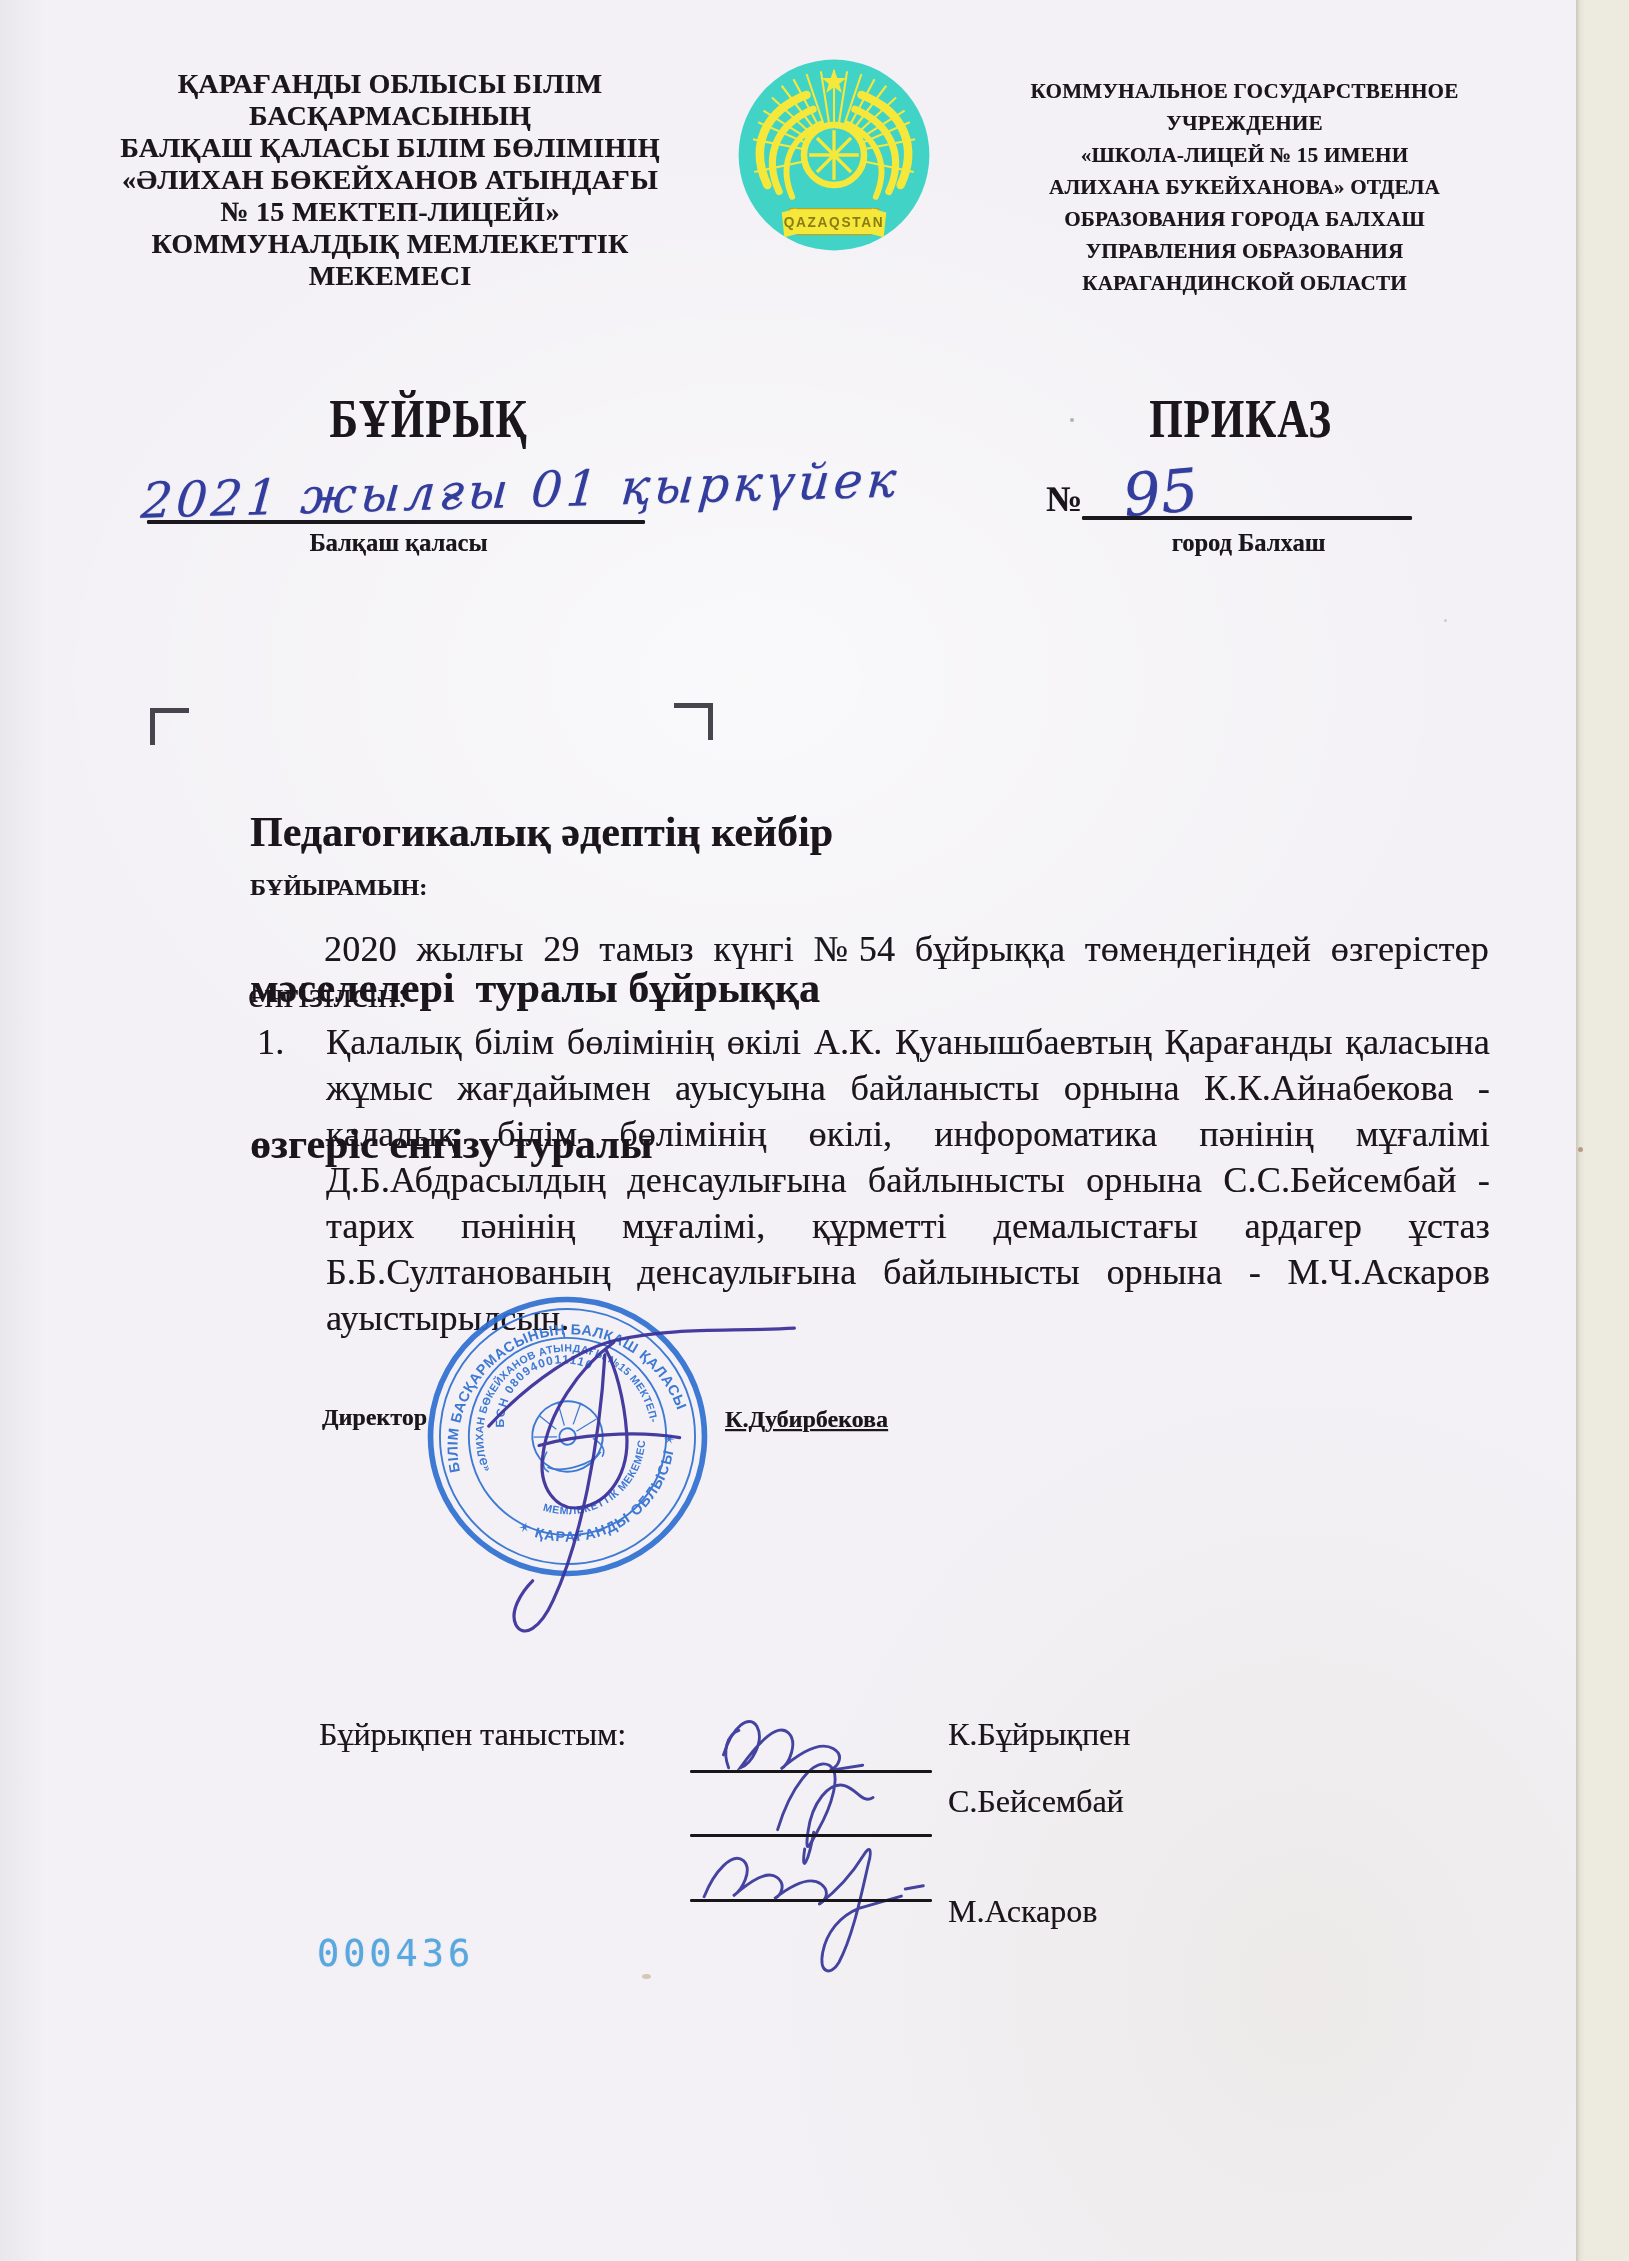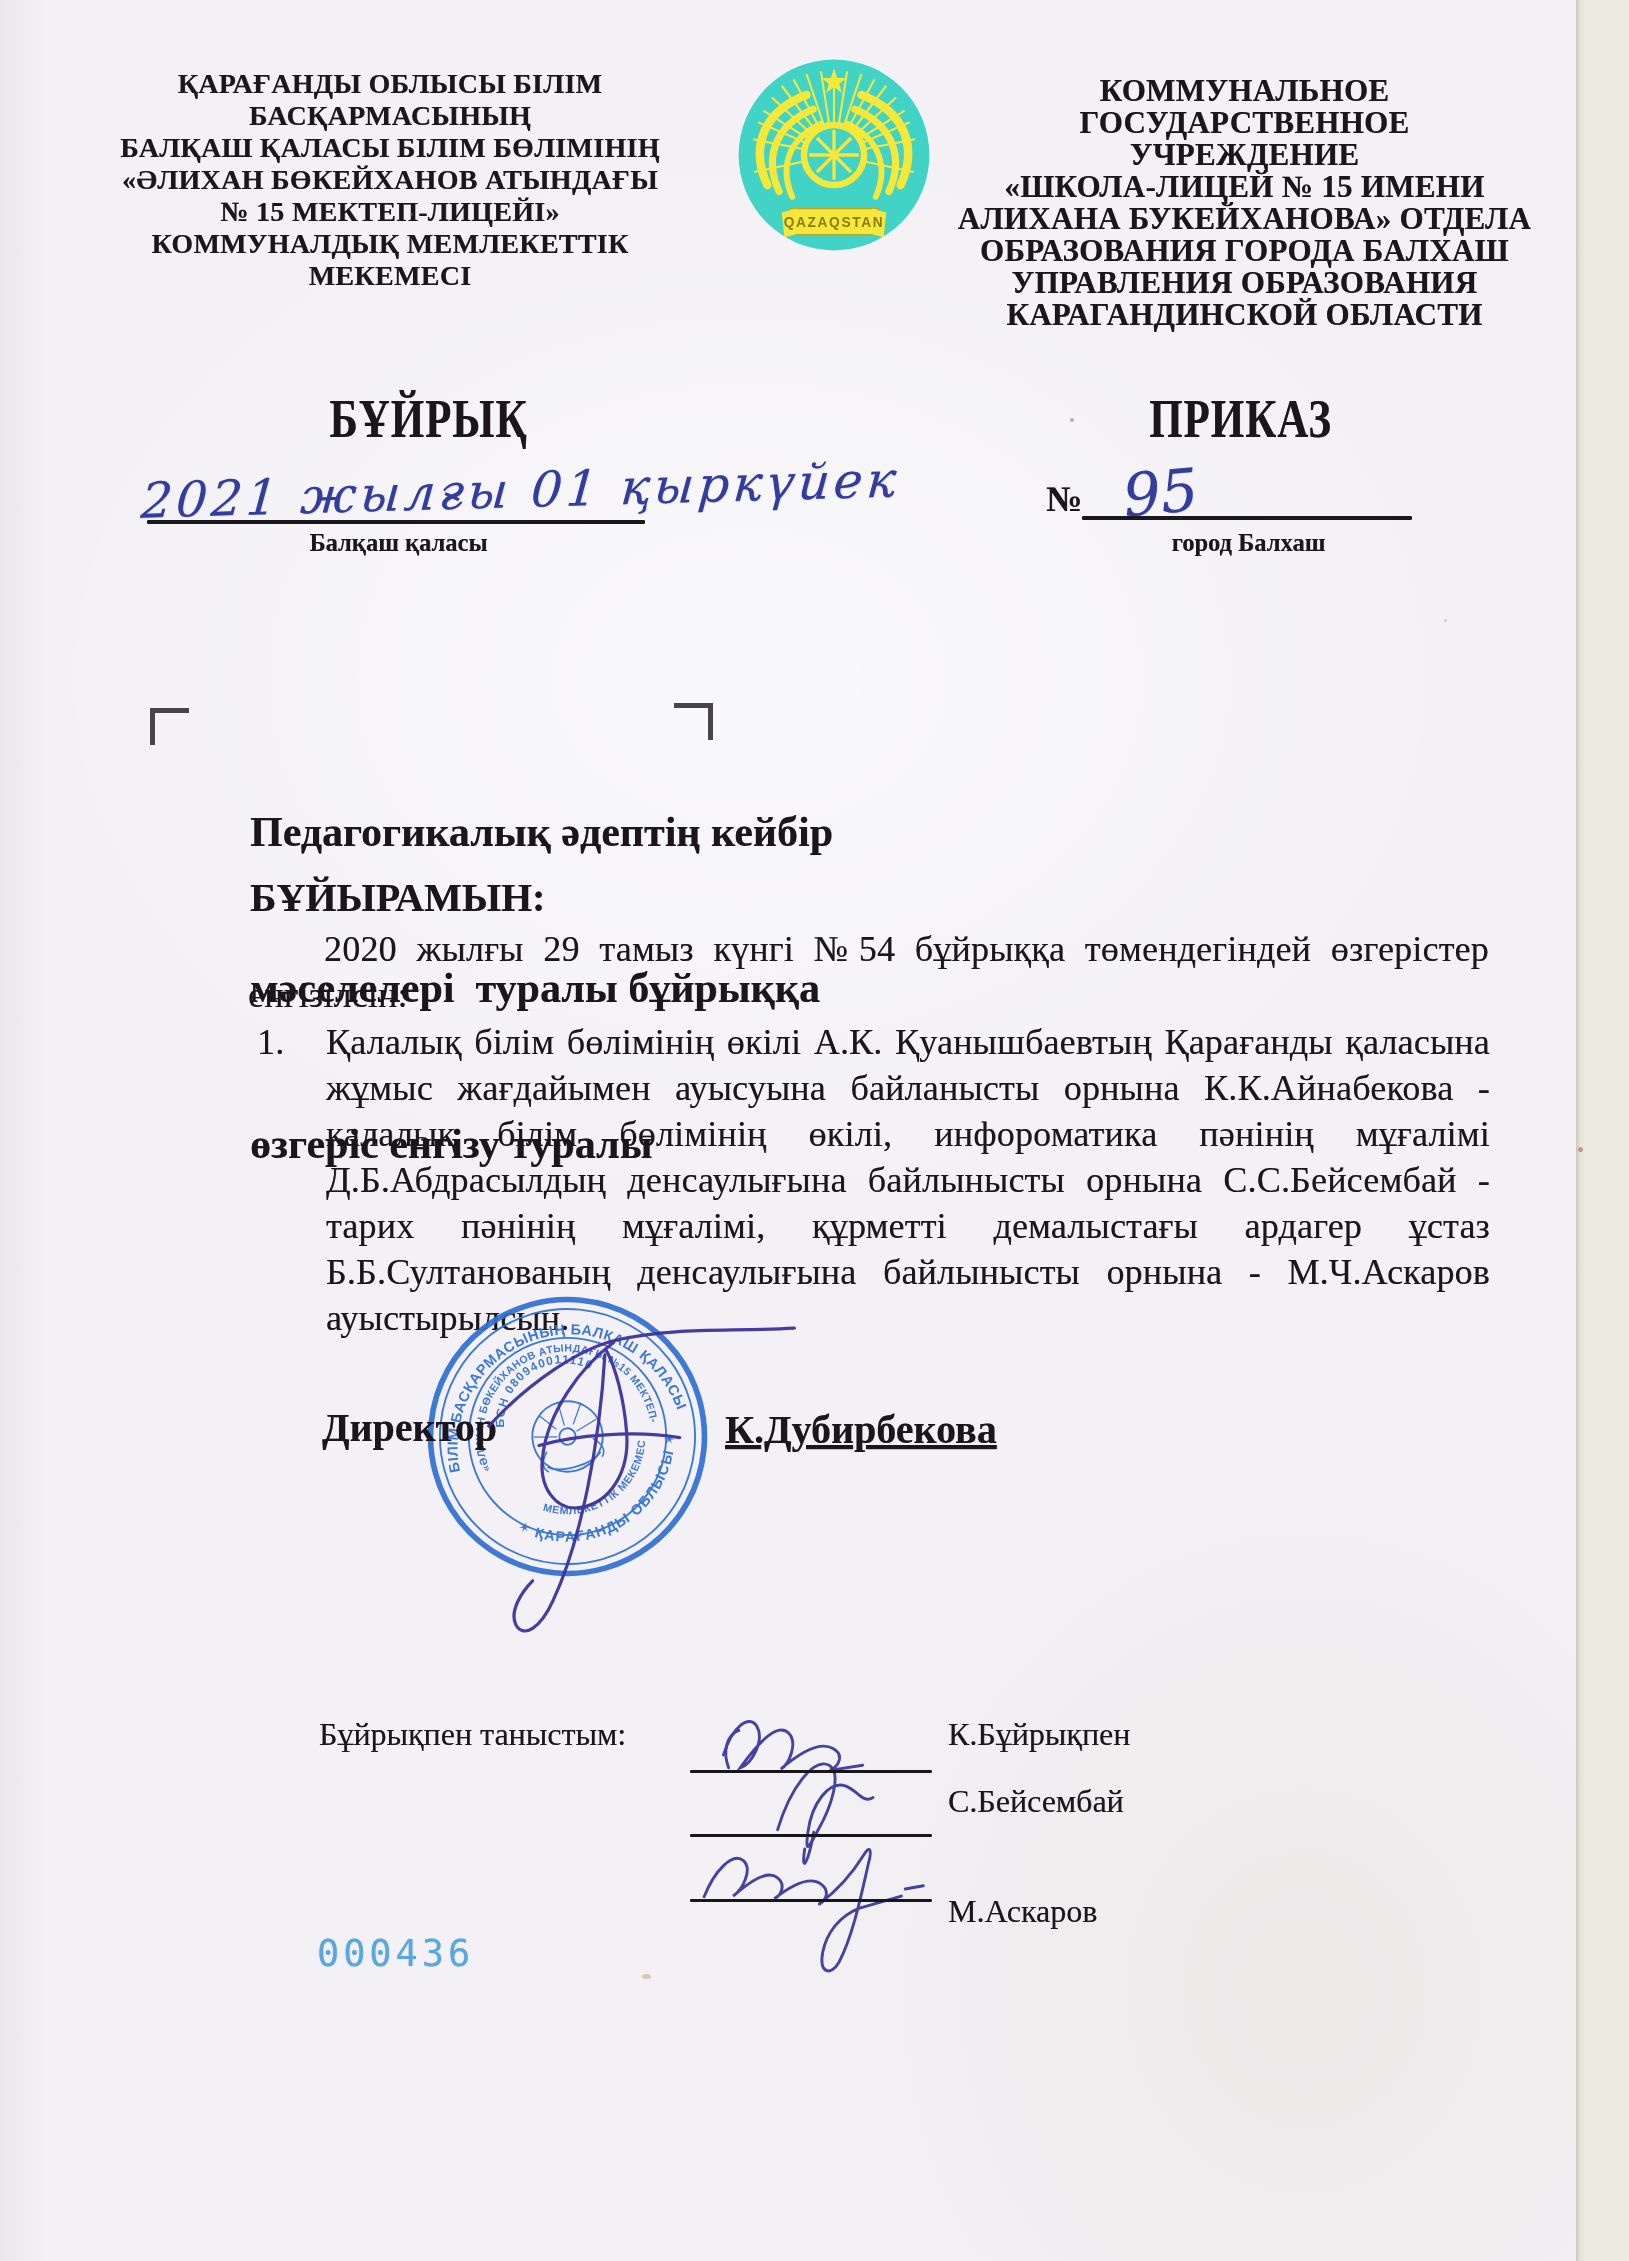--- a/index.html
+++ b/index.html
@@ -11,28 +11,28 @@
       linear-gradient(90deg, rgba(190,184,196,.18) 0, rgba(190,184,196,0) 45px),
       #f3f1f5;
     font-family:"Liberation Serif","DejaVu Serif",serif;
     color:#1a161c;
   }
   .scan-strip{ position:absolute; top:0; right:0; width:54px; height:100%;
     background:linear-gradient(90deg, rgba(140,132,112,.35) 0, rgba(140,132,112,.08) 3.9px, rgba(0,0,0,0) 9px), #edebe0;}
   .ink{ text-shadow:0.3px 0.4px 0.6px rgba(24,18,28,.55); }
   .abs{ position:absolute; }
   .org{ font-weight:700; text-align:center; font-size:28px; line-height:32px; letter-spacing:0.3px; }
-  .org.right{ font-size:31px;font-family:Liberation Serif, serif; }
+  .org.right{ font-size:21px;font-family:Liberation Serif, serif; }
   .doc-title{ font-weight:700; font-size:55px; letter-spacing:1.3px; text-align:center; transform:scaleX(.78); transform-origin:center; white-space:nowrap;}
   .place{ font-weight:700; font-size:24.5px; text-align:center; }
   .rule{ position:absolute; background:#1b181d; border-radius:1.3px; }
   .hand{ font-style:italic; color:#333d9e; white-space:nowrap;
          text-shadow:0.3px 0.3px 0.8px rgba(46,52,140,.5); font-family:"DejaVu Serif",serif;}
   .subject{ font-weight:700; font-size:42px; line-height:52px; white-space:pre;}
-  .order-word{ font-weight:700; font-size:40px; }
+  .order-word{ font-weight:700; font-size:24px; }
   .bodyline{ font-size:36px; line-height:46px; height:46px; white-space:nowrap; letter-spacing:0.2px;}
   .j{ text-align:justify; text-align-last:justify; white-space:normal;}
   .corner{ position:absolute; opacity:.85;}
   .corner.l{ width:34px; height:32px; border-left:5.2px solid #2a2630; border-top:5.2px solid #2a2630;}
   .corner.r{ width:34px; height:32px; border-right:5.2px solid #2a2630; border-top:5.2px solid #2a2630;}
   .sigline{ position:absolute; width:242px; height:3.2px; background:#191619; border-radius:1.3px;}
   .ackname{ font-size:32px; }
   .formnum{ font-family:"DejaVu Sans Mono","Liberation Mono",monospace; font-size:37px; letter-spacing:3.9px;
             color:#3f9bd8; opacity:.85; text-shadow:0 0 1.3px rgba(63,155,216,.55);}
   .speck{ position:absolute; border-radius:50%; }

